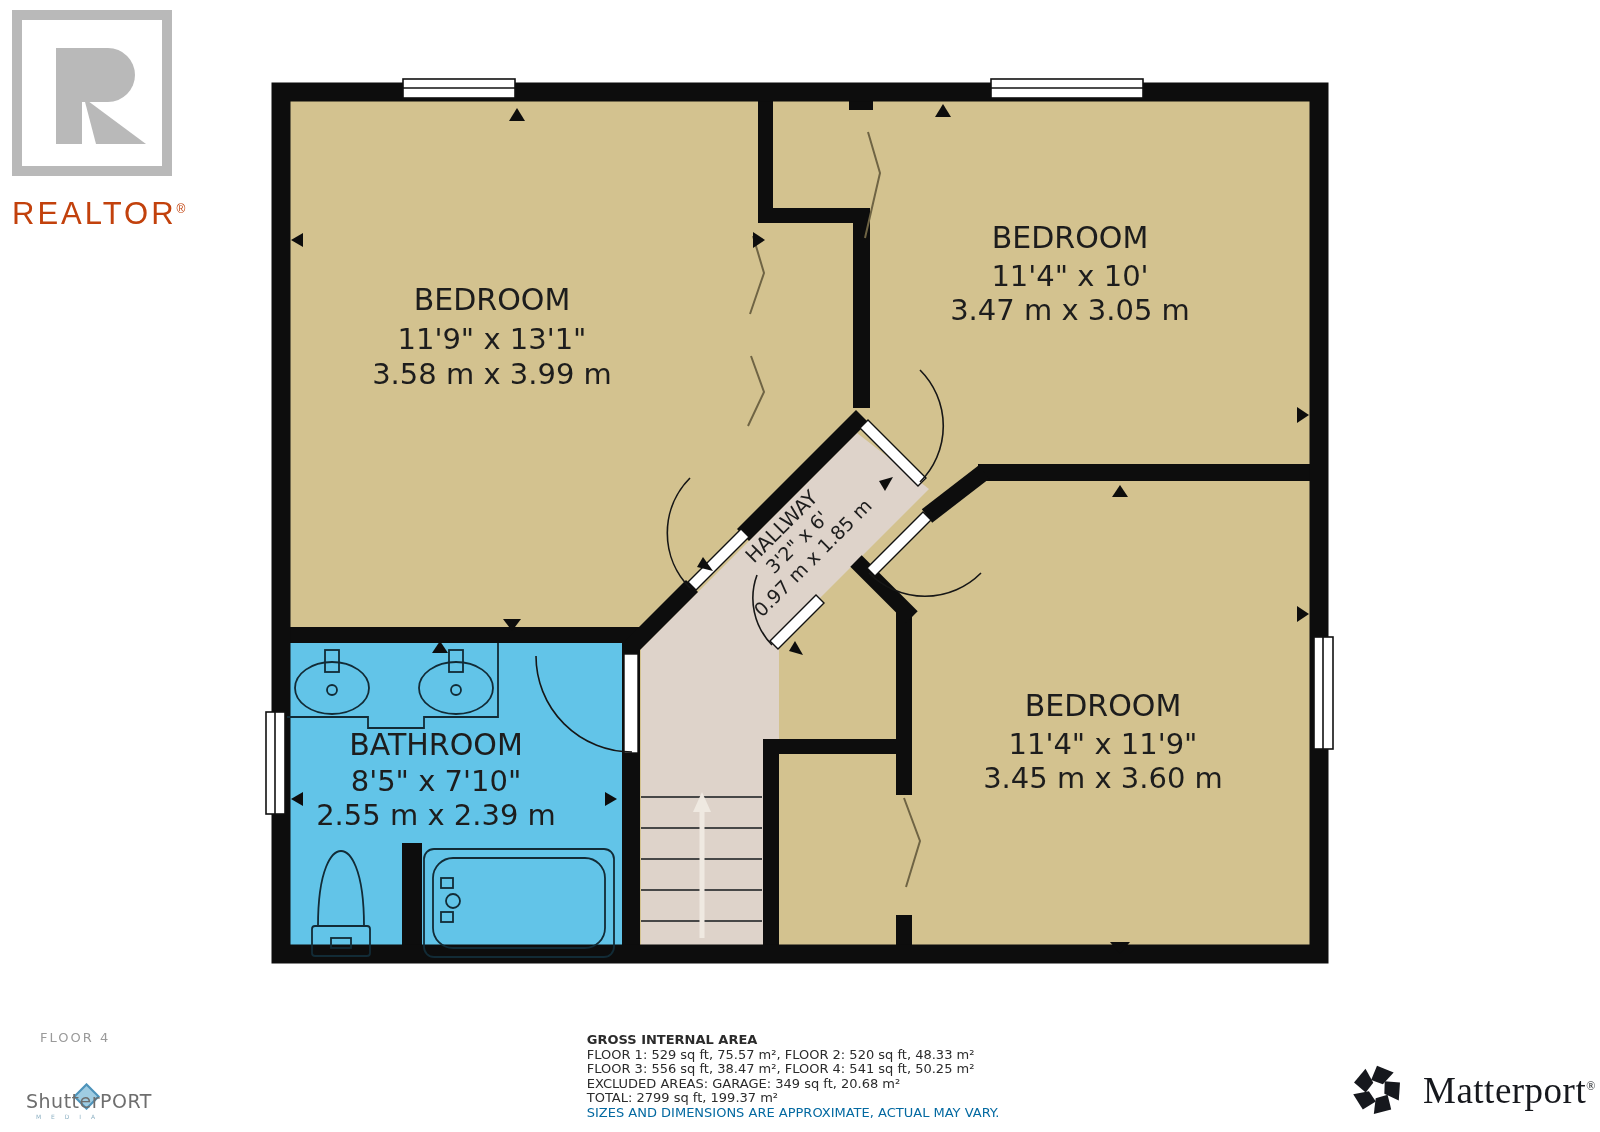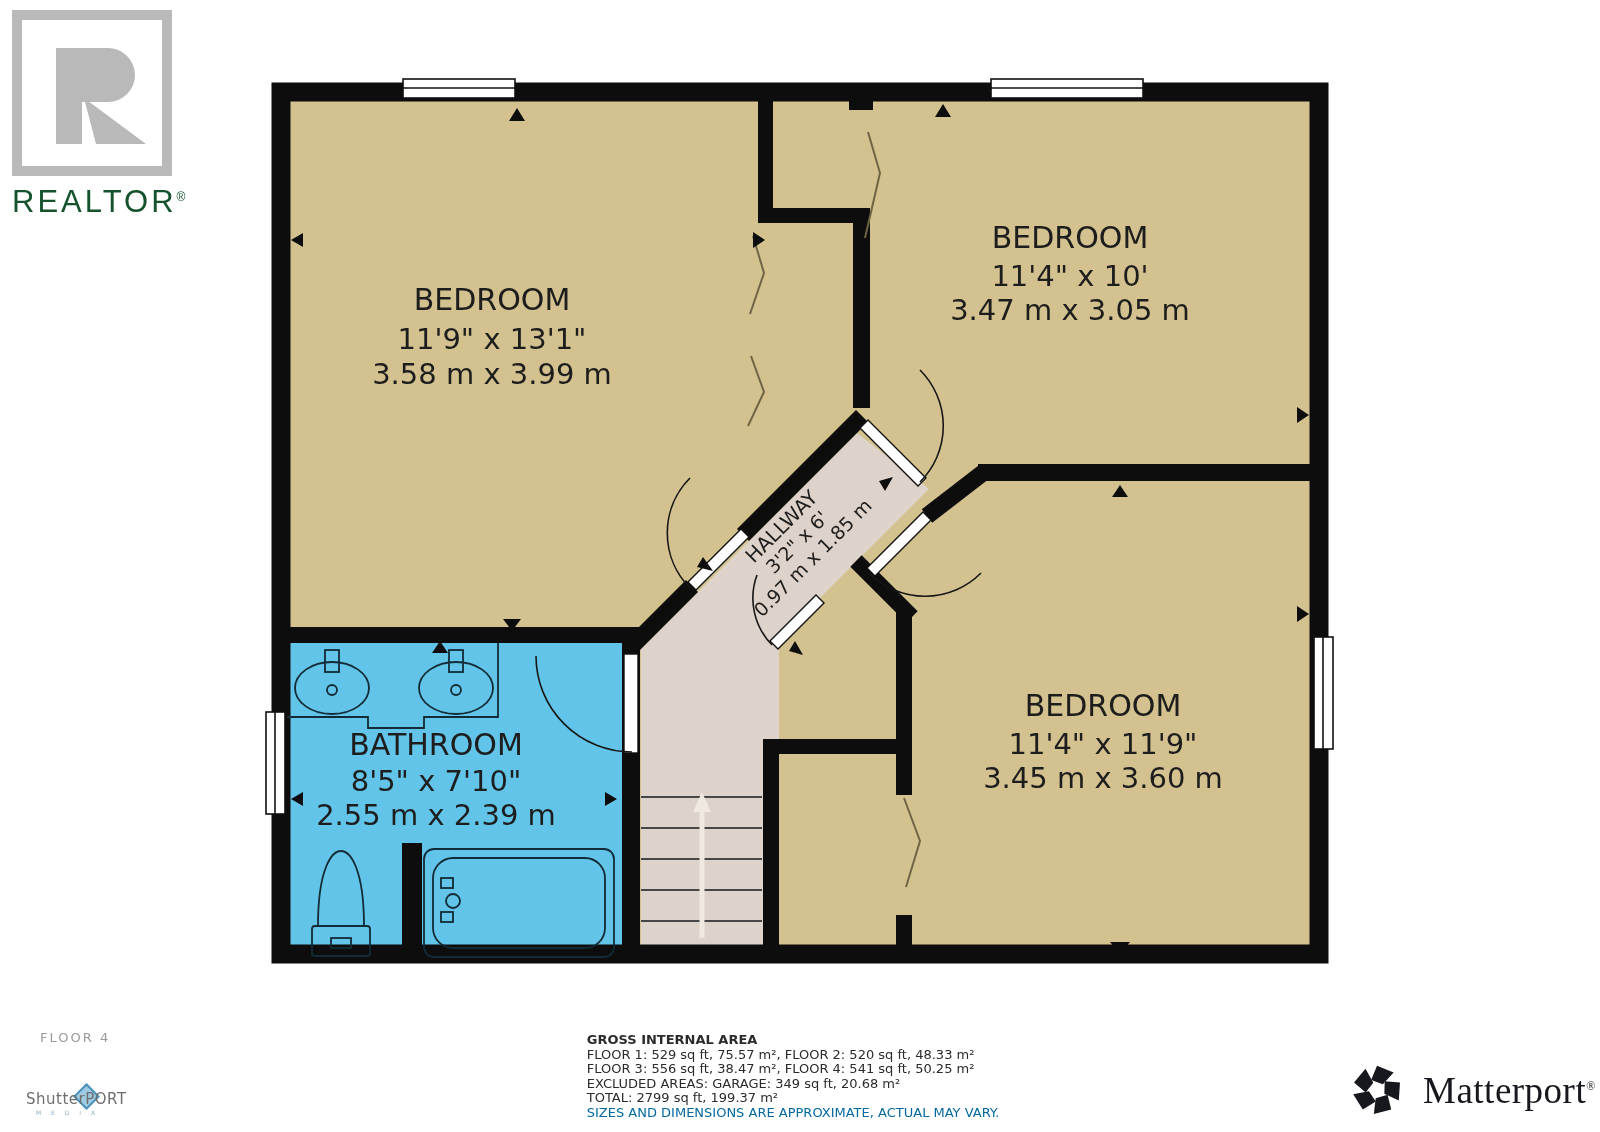--- a/index.html
+++ b/index.html
@@ -1,36 +1,36 @@
 <!DOCTYPE html>
 <html><head>
 <meta charset="utf-8">
 <style>
   html,body{margin:0;padding:0;background:#ffffff;}
   #stage{position:relative;width:1600px;height:1132px;background:#ffffff;overflow:hidden;
          font-family:"DejaVu Sans","Liberation Sans",sans-serif;}
   
   #realtor{position:absolute;left:12px;top:10px;width:190px;}
-  #realtor .word{color:#14532d;font-size:31px;letter-spacing:3px;font-weight:400;
-                 font-family:"Liberation Sans",sans-serif;margin-top:4px;}
+  #realtor .word{color:#c2410c;font-size:31px;letter-spacing:3px;font-weight:400;
+                 font-family:"Liberation Sans",sans-serif;margin-top:16px;}
   #realtor .word sup{font-size:12px;}
   
   #watermark{position:absolute;left:793px;top:1036px;transform:translateX(-50%);
              font-size:45px;color:#dcdcdc;white-space:nowrap;z-index:1;
              font-family:"Liberation Sans",sans-serif;}
   #footer-block{position:absolute;left:793px;top:1033px;transform:translateX(-50%);
                 text-align:left;font-size:13px;line-height:14.5px;color:#2b2b2b;z-index:2;
                 font-family:"DejaVu Sans",sans-serif;white-space:nowrap;}
   #footer-block .title{font-weight:700;}
   #footer-block .disclaimer{color:#0369a1;}
   #floor-label{position:absolute;left:40px;top:1030px;font-size:13px;letter-spacing:2px;
                color:#9a9a9a;z-index:2;}
   
   #shutterport{position:absolute;left:26px;top:1090px;z-index:2;width:110px;text-align:left;}
-  #shutterport .wordmark{position:relative;font-size:15px;color:#6e6e6e;letter-spacing:0.5px;}
+  #shutterport .wordmark{position:relative;font-size:19px;color:#6e6e6e;letter-spacing:0.5px;}
   #shutterport .diamond{position:absolute;left:51px;top:-3px;width:15px;height:15px;
                         background:#9fccе2;background:#9fcce2;border:2px solid #4e93ba;
                         transform:rotate(45deg);z-index:-1;}
   #shutterport .media{font-size:6px;letter-spacing:4px;color:#8fb2c4;margin-left:10px;margin-top:1px;}
   
   #matterport{position:absolute;left:1352px;top:1064px;z-index:2;display:flex;align-items:center;}
   #matterport .mp-name{font-family:"Liberation Serif",serif;font-size:37px;color:#16181d;
                        margin-left:21px;letter-spacing:0.5px;}
   #matterport .mp-name sup{font-size:12px;}
   svg text{font-family:"DejaVu Sans",sans-serif;}

